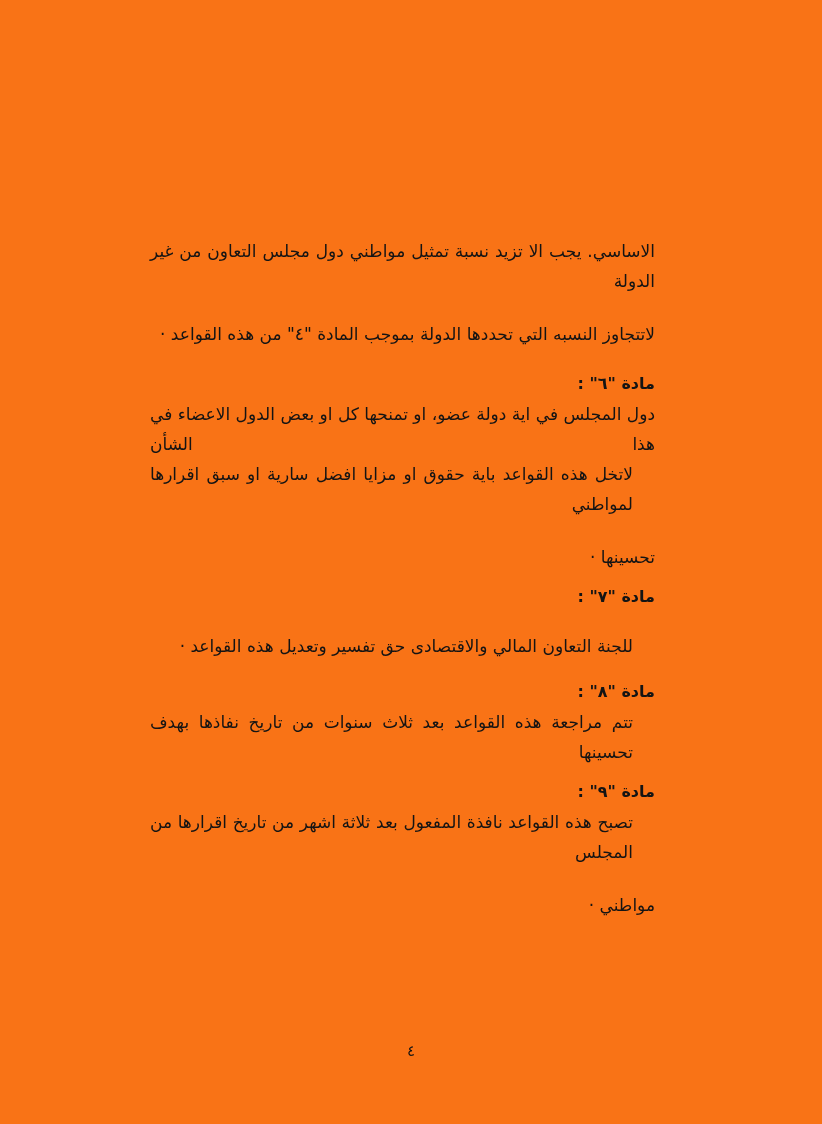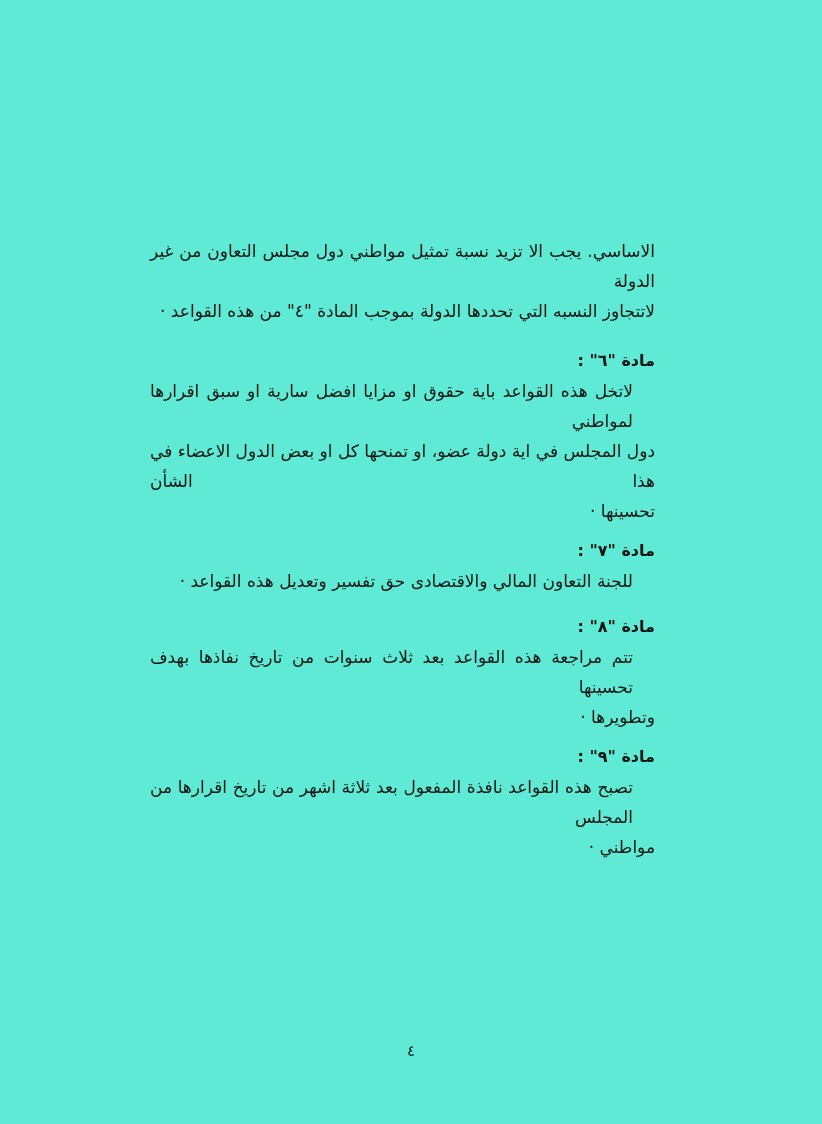--- a/index.html
+++ b/index.html
@@ -10,41 +10,42 @@
     width: 822px;
     height: 1124px;
     position: relative;
     background: #ffffff;
     overflow: hidden;
     font-family: "DejaVu Sans", sans-serif;
   }
   .page {
     position: absolute;
     inset: 0;
-    background: #5eead4;
+    background: #f97316;
   }
   .text-block {
     position: absolute;
     top: 236px;
     right: 167px;
     width: 505px;
     direction: rtl;
     color: #141414;
     font-size: 17px;
     line-height: 30px;
     letter-spacing: 0.2px;
   }
   .doc-line {
     text-align: justify;
     text-align-last: justify;
     white-space: normal;
   }
   .doc-line.last {
     text-align: center;
     text-align-last: right;
+    margin-top: 23px;
   }
   .doc-line.first {
     padding-right: 22px;
   }
   .article-heading {
     font-weight: bold;
     font-size: 16px;
     line-height: 22px;
     text-align: right;
     text-align-last: right;
@@ -74,34 +75,33 @@
 
   <div class="text-block" dir="rtl">
 
     <div>
       <div class="doc-line">الاساسي. يجب الا تزيد نسبة تمثيل مواطني دول مجلس التعاون من غير الدولة</div>
       <div class="doc-line last">لاتتجاوز النسبه التي تحددها الدولة بموجب المادة "٤" من هذه القواعد ·</div>
     </div>
 
     <div class="article-heading h6">مادة "٦" :</div>
     <div class="article-body">
+      <div class="doc-line">دول المجلس في اية دولة عضو، او تمنحها كل او بعض الدول الاعضاء في هذا الشأن</div>
       <div class="doc-line first">لاتخل هذه القواعد باية حقوق او مزايا افضل سارية او سبق اقرارها لمواطني</div>
-      <div class="doc-line">دول المجلس في اية دولة عضو، او تمنحها كل او بعض الدول الاعضاء في هذا الشأن</div>
       <div class="doc-line last">تحسينها ·</div>
     </div>
 
     <div class="article-heading h7">مادة "٧" :</div>
     <div class="article-body">
       <div class="doc-line first last">للجنة التعاون المالي والاقتصادى حق تفسير وتعديل هذه القواعد ·</div>
     </div>
 
     <div class="article-heading h8">مادة "٨" :</div>
     <div class="article-body">
       <div class="doc-line first">تتم مراجعة هذه القواعد بعد ثلاث سنوات من تاريخ نفاذها بهدف تحسينها</div>
-      <div class="doc-line last">وتطويرها ·</div>
     </div>
 
     <div class="article-heading h9">مادة "٩" :</div>
     <div class="article-body">
       <div class="doc-line first">تصبح هذه القواعد نافذة المفعول بعد ثلاثة اشهر من تاريخ اقرارها من المجلس</div>
       <div class="doc-line last">مواطني ·</div>
     </div>
 
   </div>
 

